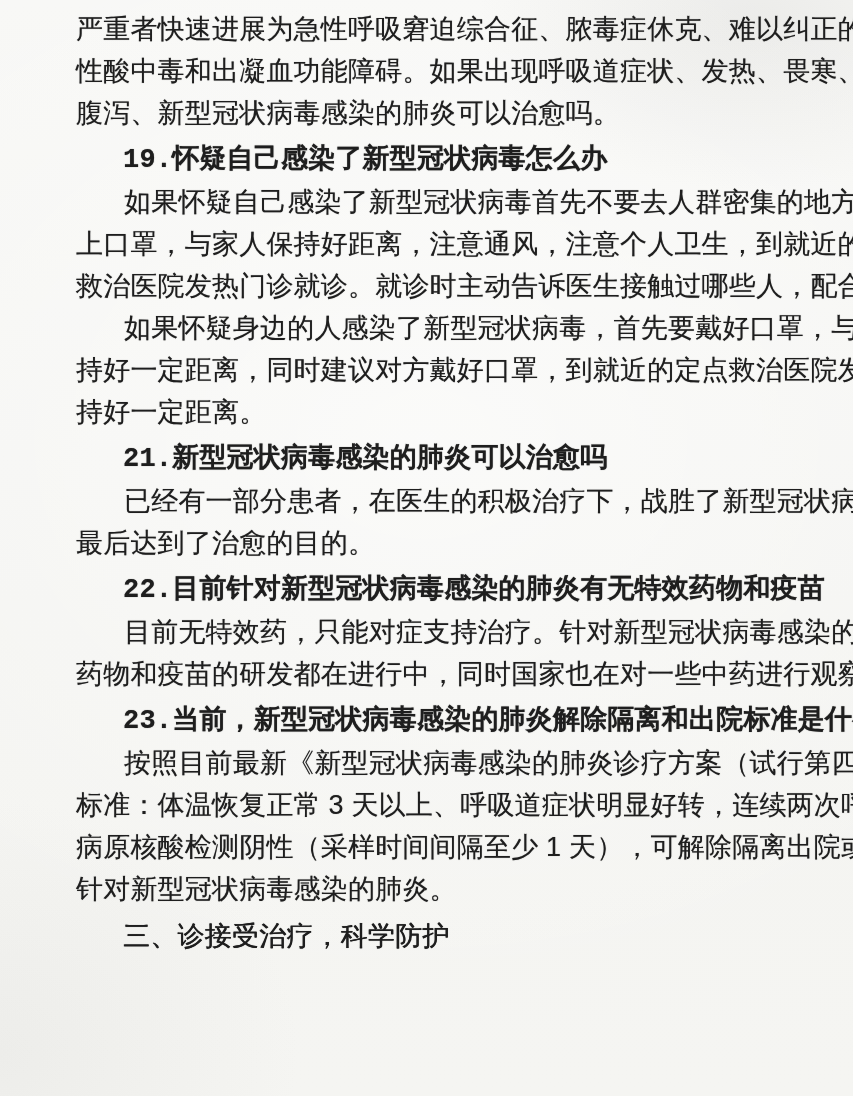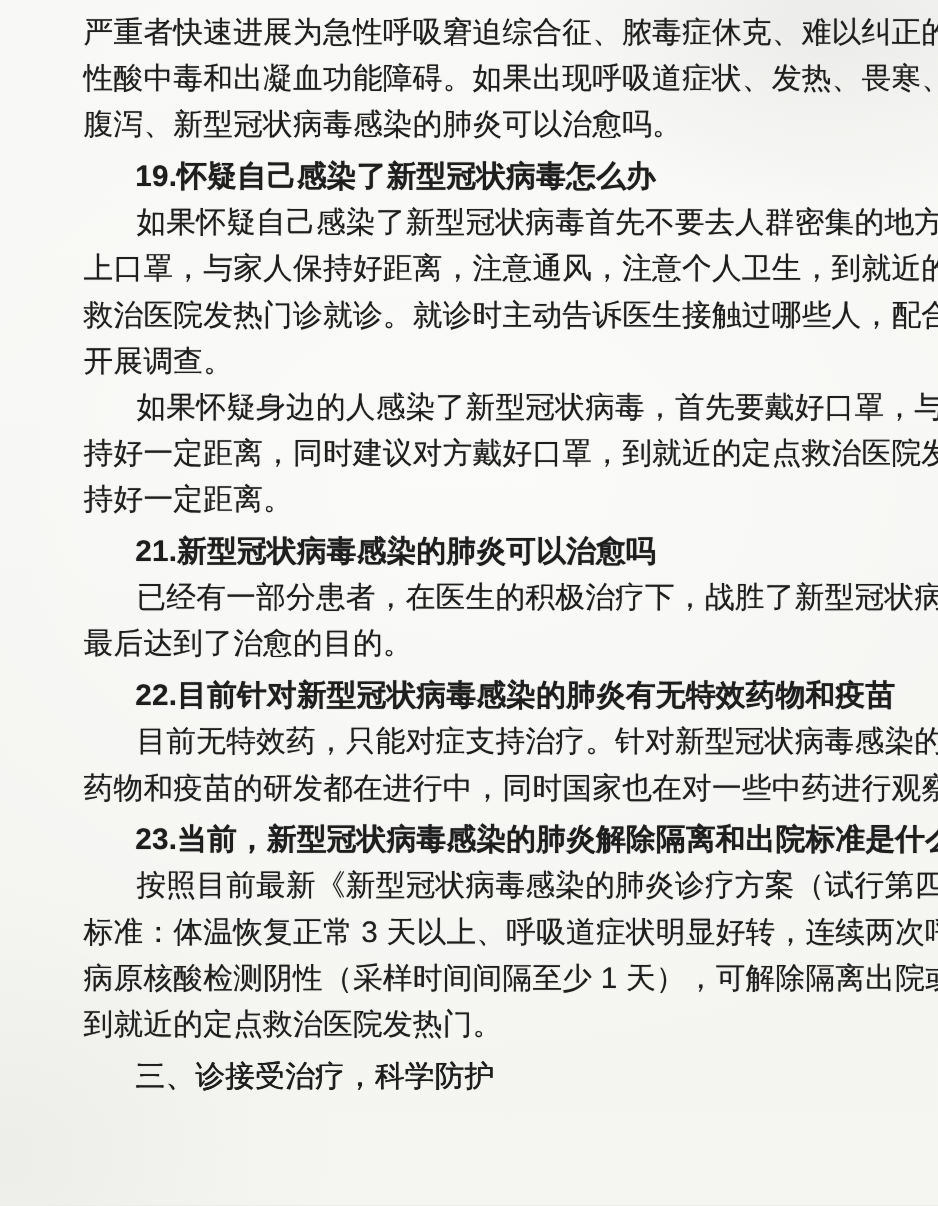--- a/index.html
+++ b/index.html
@@ -32,20 +32,21 @@
     white-space: nowrap;
     letter-spacing: 0.2px;
     text-shadow: 0 0 0.8px rgba(25,25,25,0.55);
   }
   .line.indent { text-indent: 48px; }
   .line.heading {
     font-weight: bold;
     text-indent: 47px;
     margin-top: 5px;
     text-shadow: 0 0 0.9px rgba(15,15,15,0.6);
+    font-family: Liberation Mono, monospace;
   }
   .line.part {
     text-indent: 47px;
     margin-top: 5px;
     
     text-shadow: 0.45px 0 0 currentColor, 0 0 0.8px rgba(25,25,25,0.5);
   }
 </style>
 </head>
 <body>
@@ -53,35 +54,34 @@
 <div class="page">
 
   <p class="line">严重者快速进展为急性呼吸窘迫综合征、脓毒症休克、难以纠正的代谢</p>
   <p class="line">性酸中毒和出凝血功能障碍。如果出现呼吸道症状、发热、畏寒、乏力、</p>
   <p class="line">腹泻、新型冠状病毒感染的肺炎可以治愈吗。</p>
 
   <p class="line heading">19.怀疑自己感染了新型冠状病毒怎么办</p>
   <p class="line indent">如果怀疑自己感染了新型冠状病毒首先不要去人群密集的地方，戴</p>
   <p class="line">上口罩，与家人保持好距离，注意通风，注意个人卫生，到就近的定点</p>
   <p class="line">救治医院发热门诊就诊。就诊时主动告诉医生接触过哪些人，配合医生</p>
-  <p class="line">开展调查。</p>
 
   <p class="line indent">如果怀疑身边的人感染了新型冠状病毒，首先要戴好口罩，与其保</p>
   <p class="line">持好一定距离，同时建议对方戴好口罩，到就近的定点救治医院发热门</p>
   <p class="line">持好一定距离。</p>
 
   <p class="line heading">21.新型冠状病毒感染的肺炎可以治愈吗</p>
   <p class="line indent">已经有一部分患者，在医生的积极治疗下，战胜了新型冠状病毒，</p>
   <p class="line">最后达到了治愈的目的。</p>
 
   <p class="line heading">22.目前针对新型冠状病毒感染的肺炎有无特效药物和疫苗</p>
   <p class="line indent">目前无特效药，只能对症支持治疗。针对新型冠状病毒感染的肺炎，</p>
   <p class="line">药物和疫苗的研发都在进行中，同时国家也在对一些中药进行观察研究。</p>
 
   <p class="line heading">23.当前，新型冠状病毒感染的肺炎解除隔离和出院标准是什么</p>
   <p class="line indent">按照目前最新《新型冠状病毒感染的肺炎诊疗方案（试行第四版）》</p>
   <p class="line">标准：体温恢复正常 3 天以上、呼吸道症状明显好转，连续两次呼吸道</p>
   <p class="line">病原核酸检测阴性（采样时间间隔至少 1 天），可解除隔离出院或根据</p>
-  <p class="line">到就近的定点救治医院发热门。</p>
+  <p class="line">针对新型冠状病毒感染的肺炎。</p>
 
   <p class="line part">三、诊接受治疗，科学防护</p>
 
 </div>
 
 </body></html>

